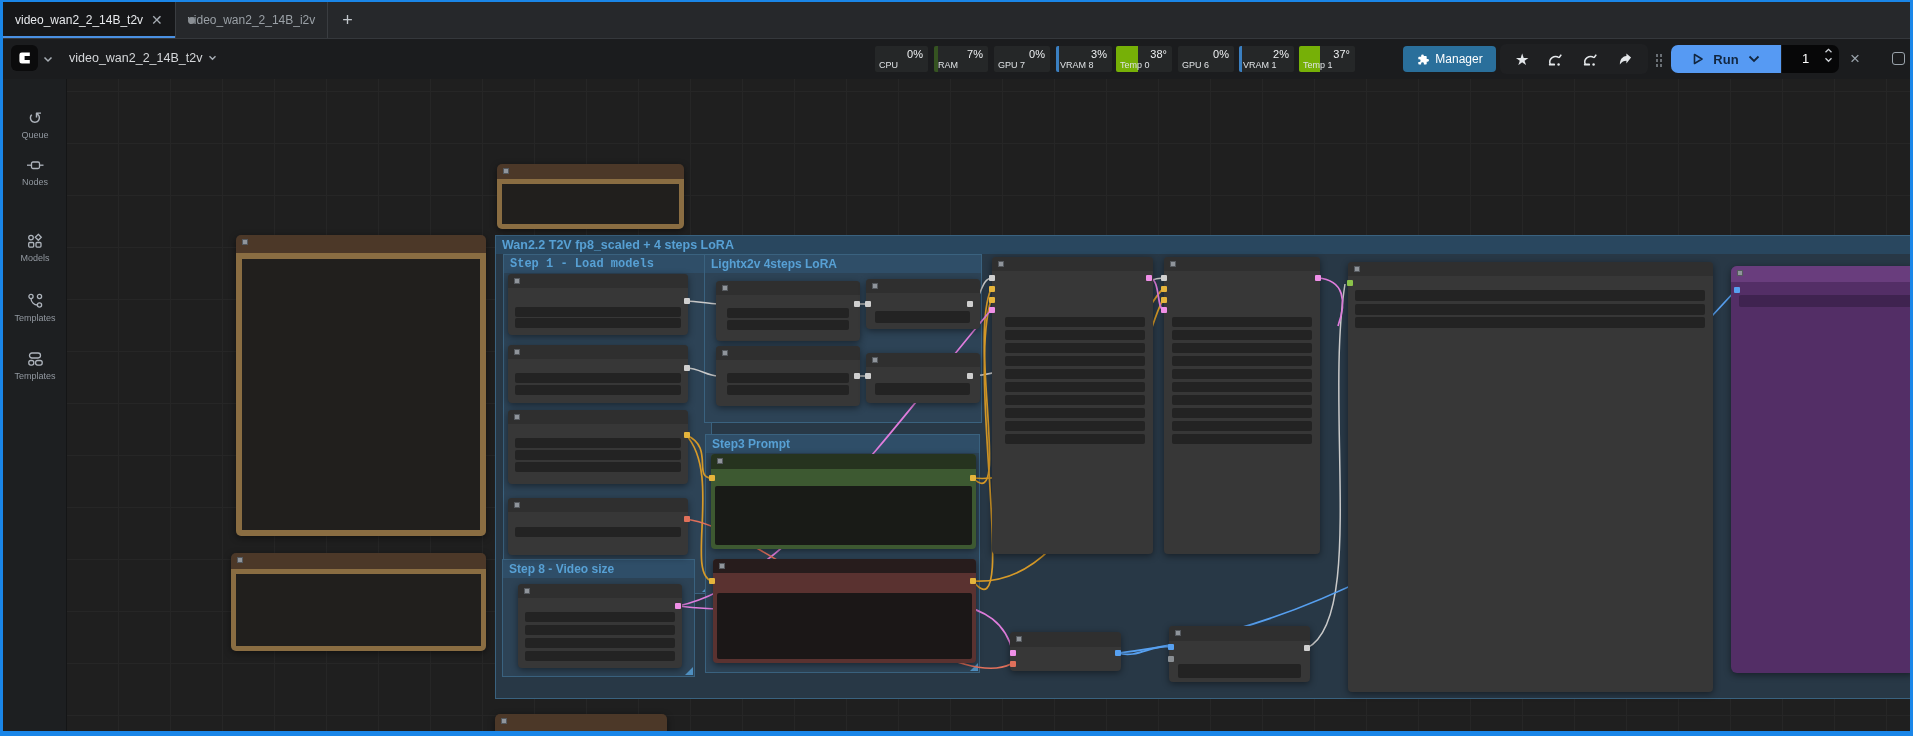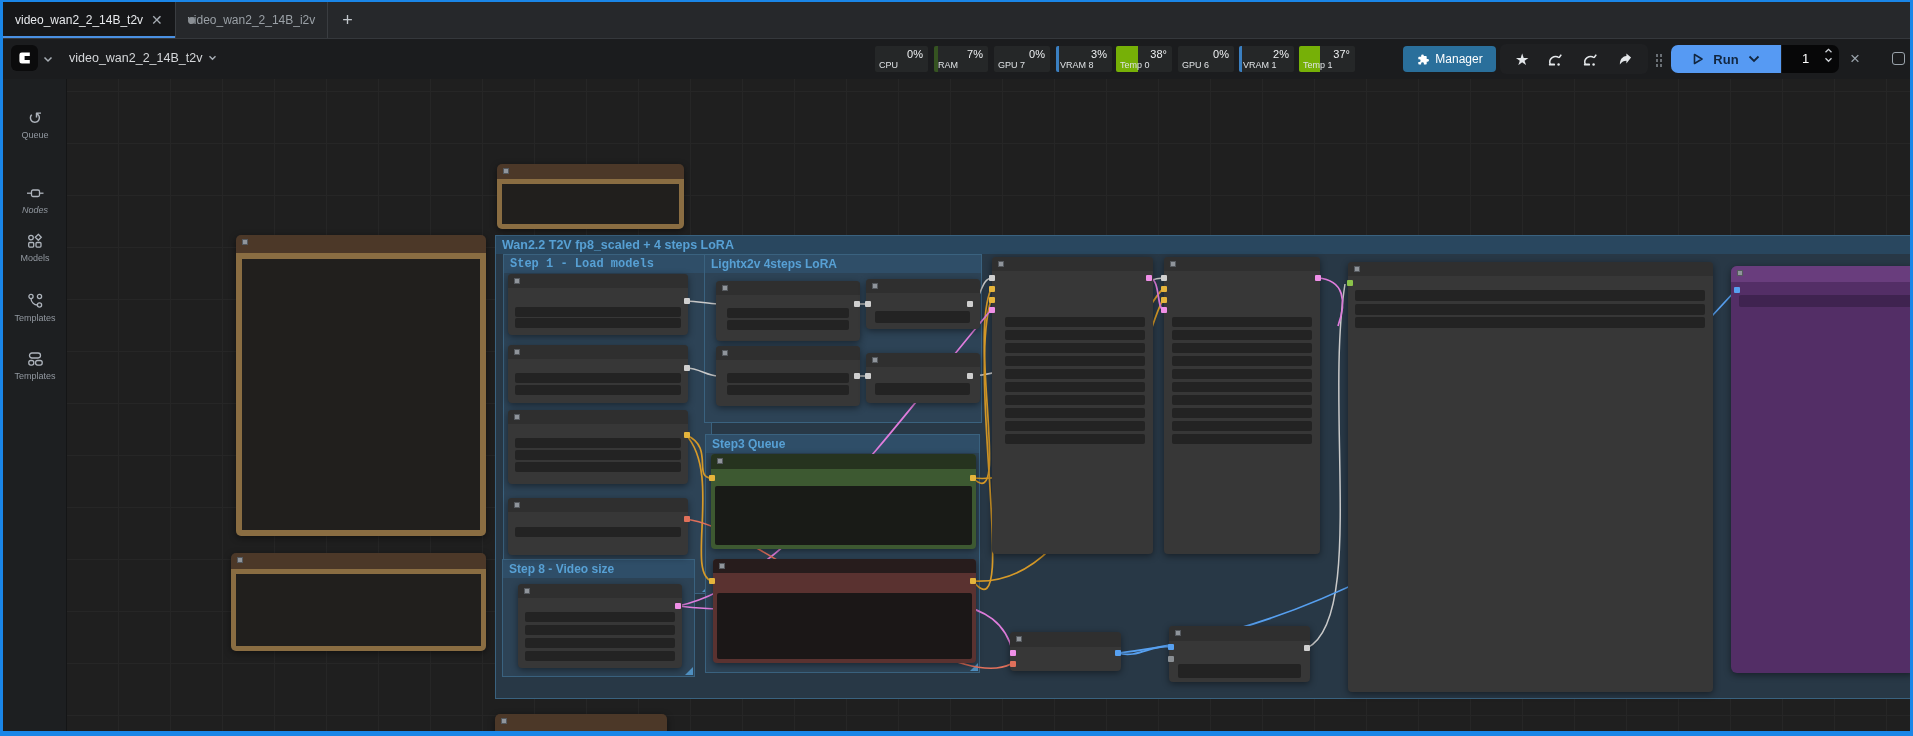--- a/index.html
+++ b/index.html
@@ -201,21 +201,21 @@
     </div>
     <div class="xbtn">×</div>
     <div class="stopbtn"></div>
   </div>
 
   <div class="sidebar">
     <div class="sbitem" style="top:18px;">
       <span class="uico" style="font-size:17px;line-height:17px;">↺</span>
       <span class="sblbl">Queue</span>
     </div>
-    <div class="sbitem" style="top:92px;font-style:italic;">
+    <div class="sbitem" style="top:64px;">
       <svg width="18" height="18" viewBox="0 0 18 18">
         <rect x="5.5" y="6" width="8" height="6.5" rx="1.5" stroke="currentColor" stroke-width="1.3" fill="none"></rect>
         <line x1="1" y1="9.2" x2="5.5" y2="9.2" stroke="currentColor" stroke-width="1.3"></line>
         <line x1="13.5" y1="9.2" x2="17.5" y2="9.2" stroke="currentColor" stroke-width="1.3"></line>
         </svg>
       <span class="sblbl">Nodes</span>
     </div>
     <div class="sbitem" style="top:140px;">
       <svg width="18" height="18" viewBox="0 0 18 18">
         <circle cx="5" cy="5.6" r="2.3" stroke="currentColor" stroke-width="1.3" fill="none"></circle>
@@ -250,21 +250,21 @@
       <div class="grp-title">Wan2.2 T2V fp8_scaled +  4 steps LoRA</div>
     </div>
     <div class="grp grp-sub" style="left:436px;top:175px;width:209px;height:340px;font-family:Liberation Mono, monospace;">
       <div class="grp-title" style="font-size:12px;">Step 1 - Load models</div>
       <div class="rsz"></div>
     </div>
     <div class="grp grp-sub" style="left:637px;top:175px;width:278px;height:169px;">
       <div class="grp-title" style="font-size:12px;">Lightx2v 4steps LoRA</div>
     </div>
     <div class="grp grp-sub" style="left:638px;top:355px;width:275px;height:239px;">
-      <div class="grp-title" style="font-size:12px;">Step3 Queue</div>
+      <div class="grp-title" style="font-size:12px;">Step3 Prompt</div>
       <div class="rsz"></div>
     </div>
     <div class="grp grp-sub" style="left:435px;top:480px;width:193px;height:118px;">
       <div class="grp-title" style="font-size:12px;">Step 8 - Video size</div>
       <div class="rsz"></div>
     </div>
 
     <svg class="wires" viewBox="0 0 1846 659">
       <g stroke="#c9c9c9" stroke-width="1.5">
         <path d="M619,222 C632,222 640,225 651,225"></path>

